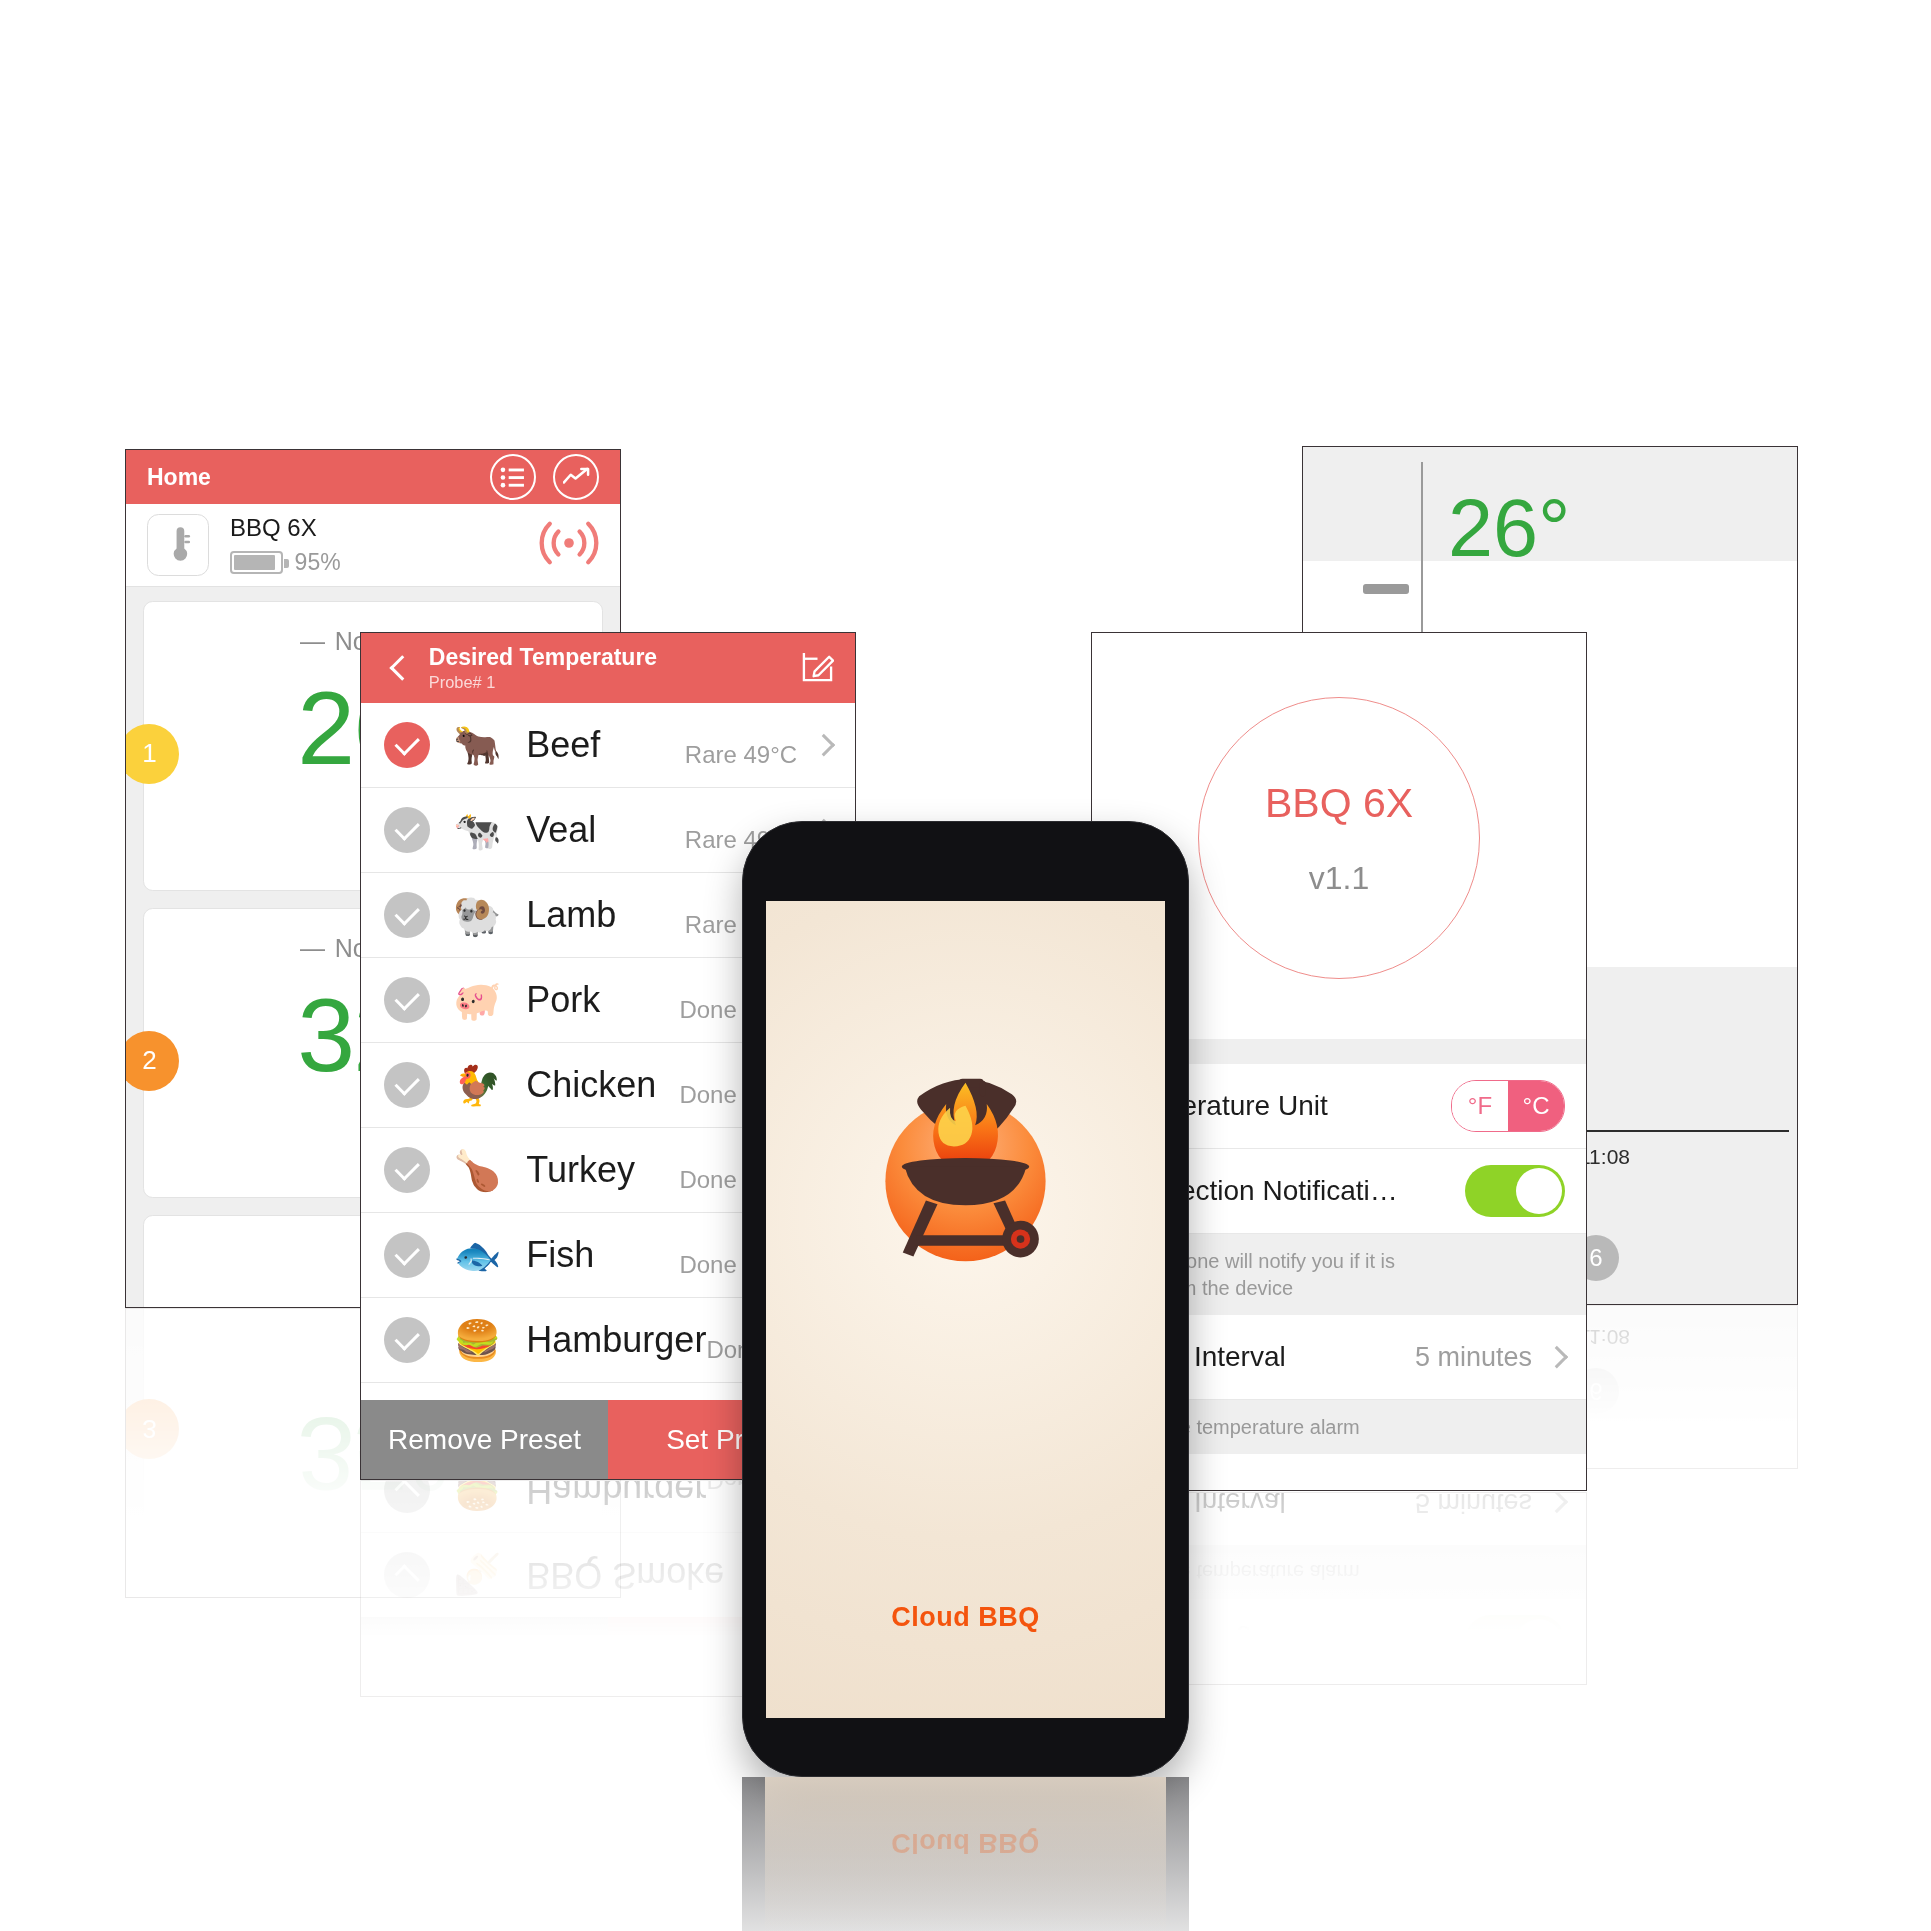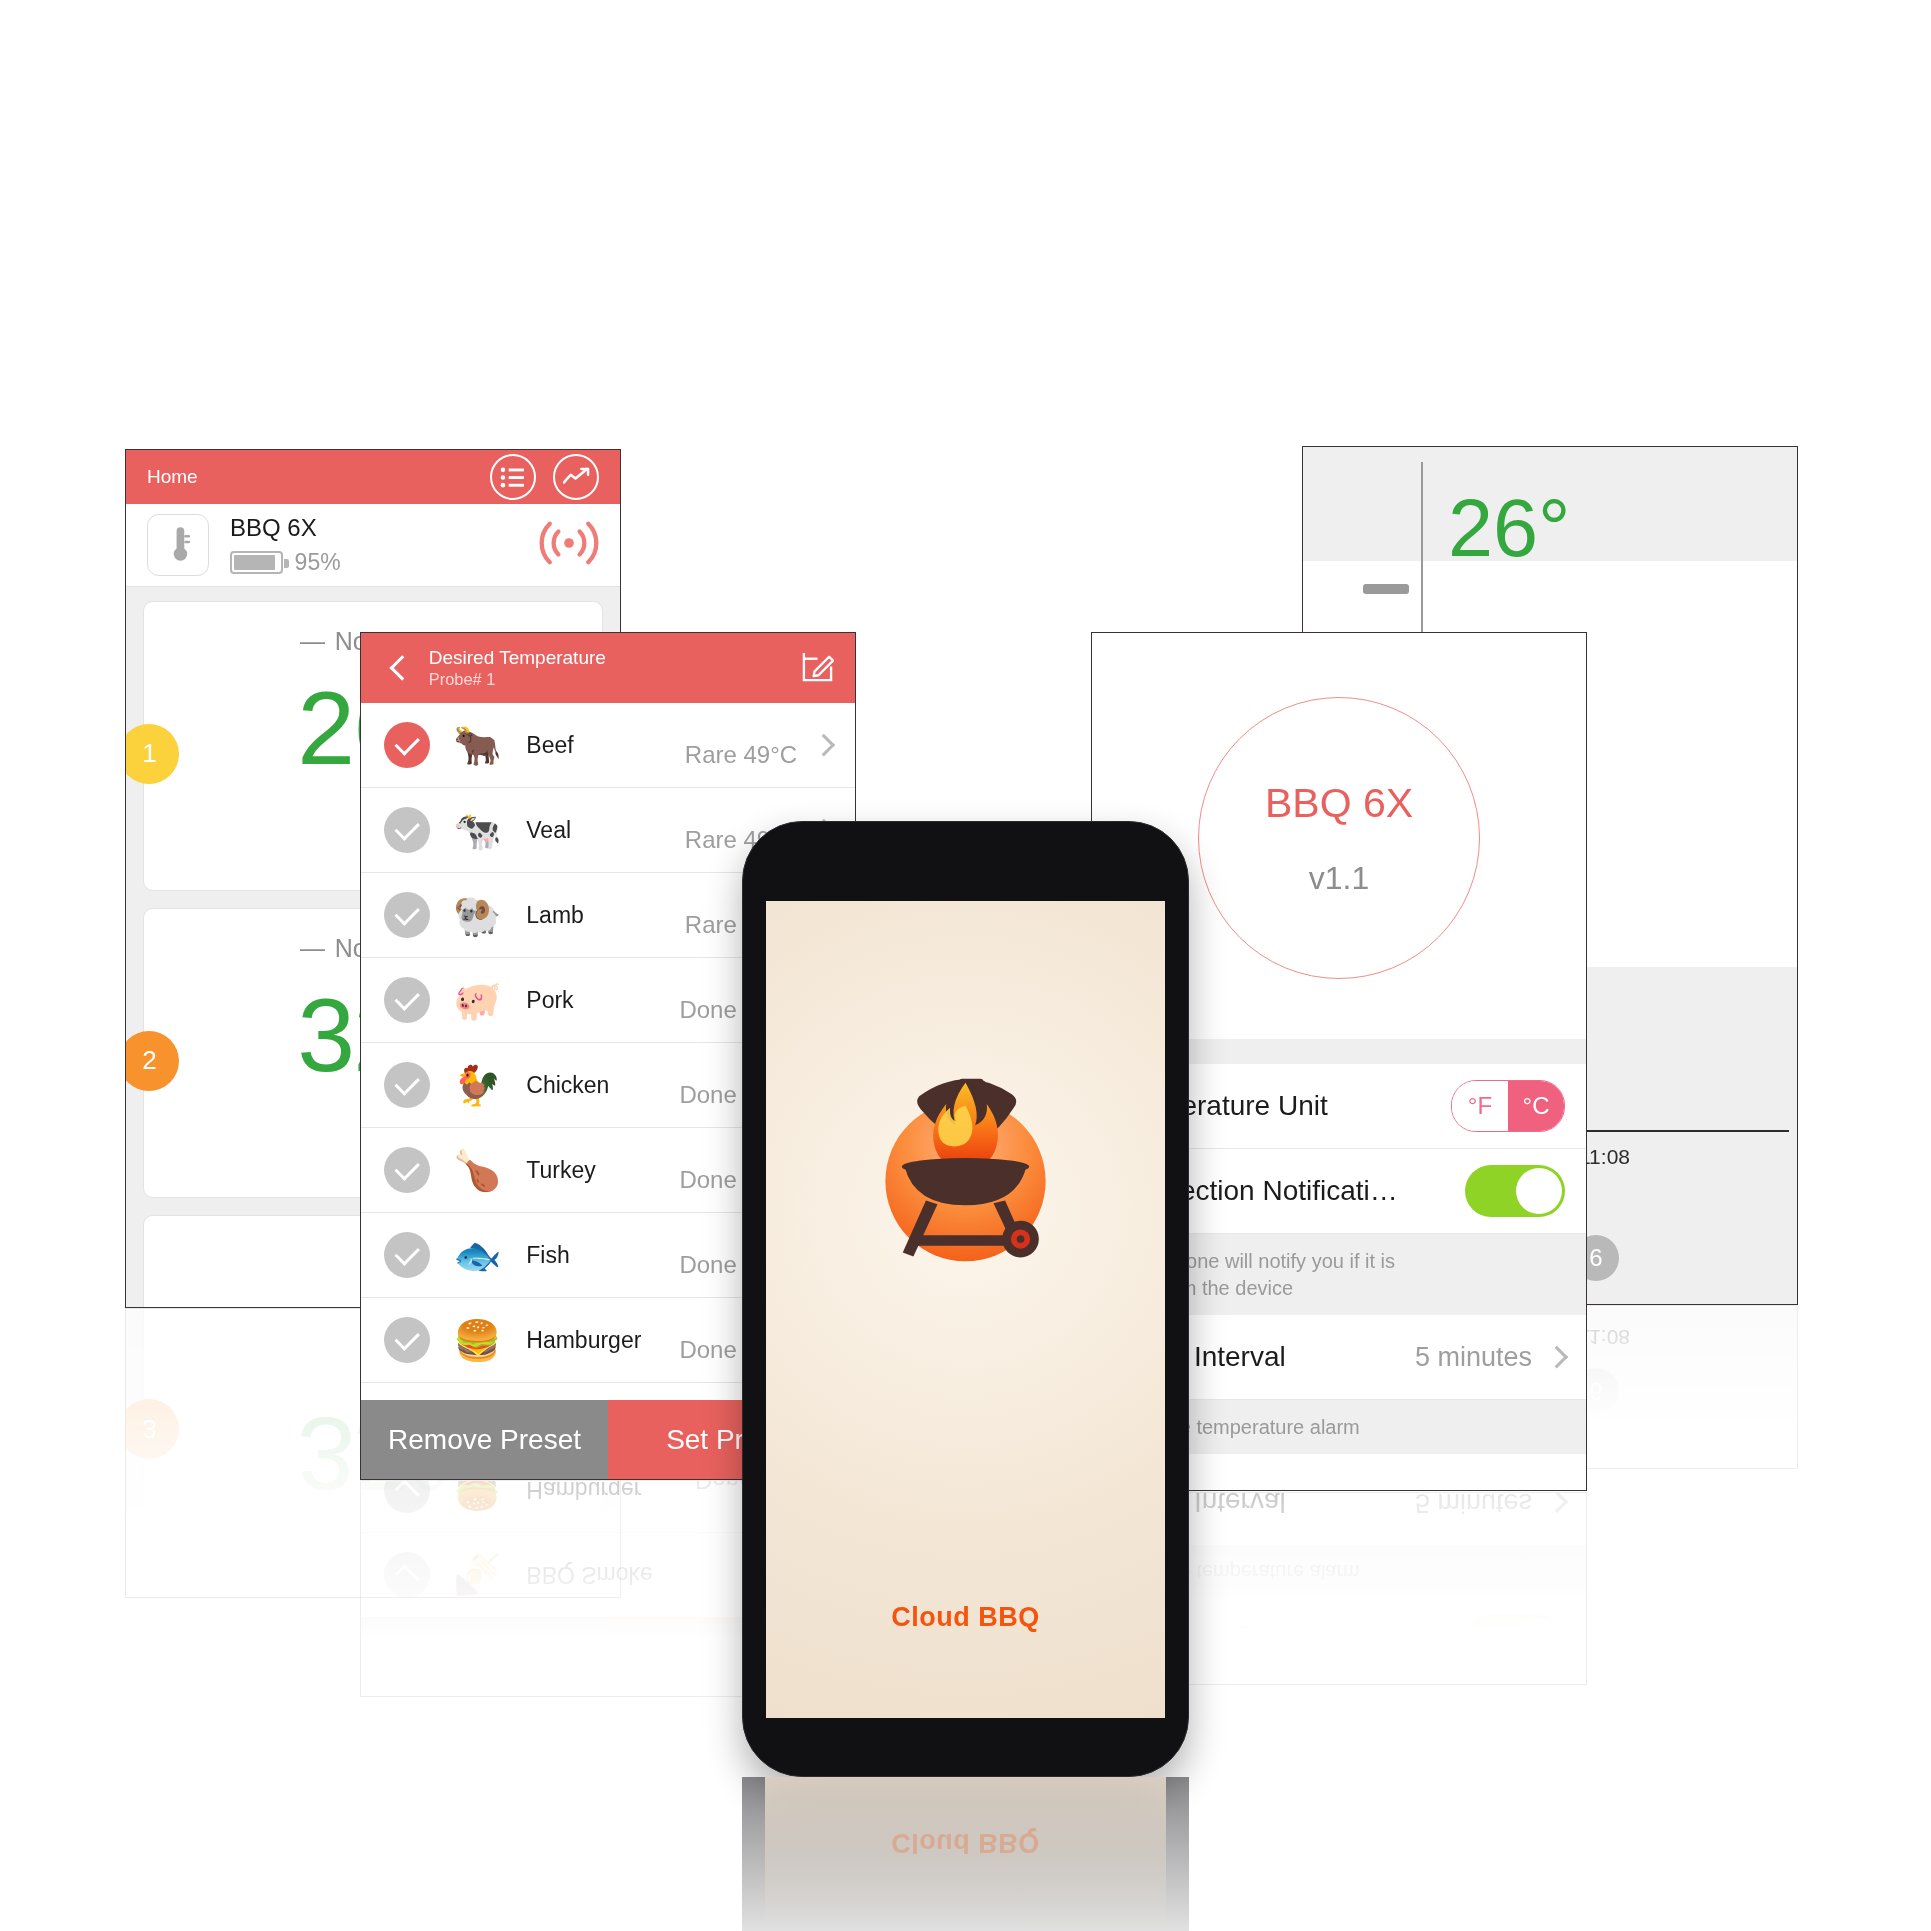--- a/index.html
+++ b/index.html
@@ -16,21 +16,21 @@
     color:#f4540d;font-weight:700;letter-spacing:-0.5px;line-height:1.12;
     font-family:"Liberation Sans",sans-serif;
   }
   .headline .l1,.headline .l2{
     display:block;font-size:87px;transform:scaleX(0.93);white-space:nowrap;
   }
 
   
   .panel{position:absolute;background:#fff;border:1.9px solid #3a3336;box-sizing:border-box;overflow:hidden;}
   .bar{background:#e8615e;height:54px;display:flex;align-items:center;padding:0 21px;box-sizing:border-box;color:#fff;}
-  .bar .ttl{font-size:19px;font-weight:400;}
+  .bar .ttl{font-size:23px;font-weight:700;}
   .bar .sub{font-size:16.4px;color:#fbd9d8;margin-top:1.9px;}
   .bar-spacer{flex:1;}
 
   .chev-left{
     width:15.4px;height:15.4px;border-left:3.9px solid #fff;border-bottom:3.9px solid #fff;
     transform:rotate(45deg);display:inline-block;margin-right:17.4px;flex:0 0 auto;
   }
   .chev-right{
     width:12.6px;height:12.6px;border-right:3.9px solid #b9b9b9;border-top:3.9px solid #b9b9b9;
     transform:rotate(45deg);display:inline-block;flex:0 0 auto;
@@ -59,21 +59,21 @@
   .big-temp{font-size:104px;color:#35a73f;font-weight:400;margin-top:13.5px;letter-spacing:-1.9px;}
   .probe-badge{position:absolute;left:-25px;top:122px;width:60px;height:60px;border-radius:50%;color:#fff;font-size:26px;display:flex;align-items:center;justify-content:center;}
 
   
   #desired{left:360px;top:632px;width:496px;height:848px;}
   .food-row{display:flex;align-items:center;height:85px;padding:0 23px;box-sizing:border-box;border-bottom:1px solid #e6e6e6;background:#fff;}
   .check{width:46px;height:46px;border-radius:50%;background:#c4c4c4;display:flex;align-items:center;justify-content:center;flex:0 0 auto;}
   .check.on{background:#e8615e;}
   .check .tick{width:19.3px;height:10.6px;border-left:3.9px solid #fff;border-bottom:3.9px solid #fff;transform:rotate(-45deg);margin-top:-4.8px;}
   .food-emoji{font-size:39px;margin-left:19.3px;width:56px;text-align:center;flex:0 0 auto;line-height:1;}
-  .food-name{font-size:23px;color:#1c1c1c;margin-left:21px;flex:1;}
+  .food-name{font-size:36px;color:#1c1c1c;margin-left:21px;flex:1;}
   .food-val{font-size:24px;color:#9e9e9e;margin-right:19.3px;white-space:nowrap;margin-top:20px;}
   .btn-row{position:absolute;left:0;bottom:0;width:100%;height:79px;display:flex;}
   .btn-remove{flex:1;background:#8a8a8a;color:#fff;font-size:28px;display:flex;align-items:center;justify-content:center;}
   .btn-set{flex:1;background:#e8615e;color:#fff;font-size:28px;display:flex;align-items:center;justify-content:center;}
 
   
   #device{left:1091px;top:632px;width:496px;height:859px;}
   .dev-circle{width:280px;height:280px;border-radius:50%;border:1.9px solid #ef8d8b;margin:64px auto 0;display:flex;flex-direction:column;align-items:center;justify-content:center;}
   .dev-circle .nm{font-size:41px;color:#e8615e;}
   .dev-circle .ver{font-size:32px;color:#8d8d8d;margin-top:33px;}

